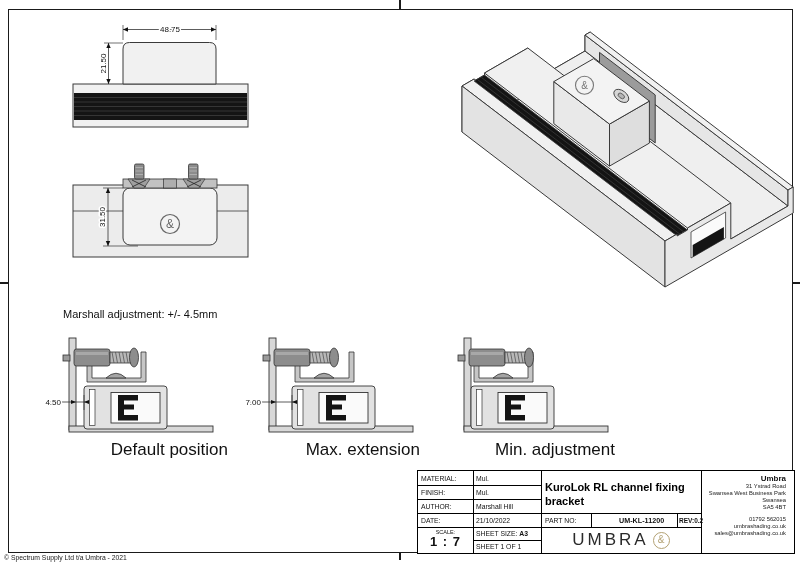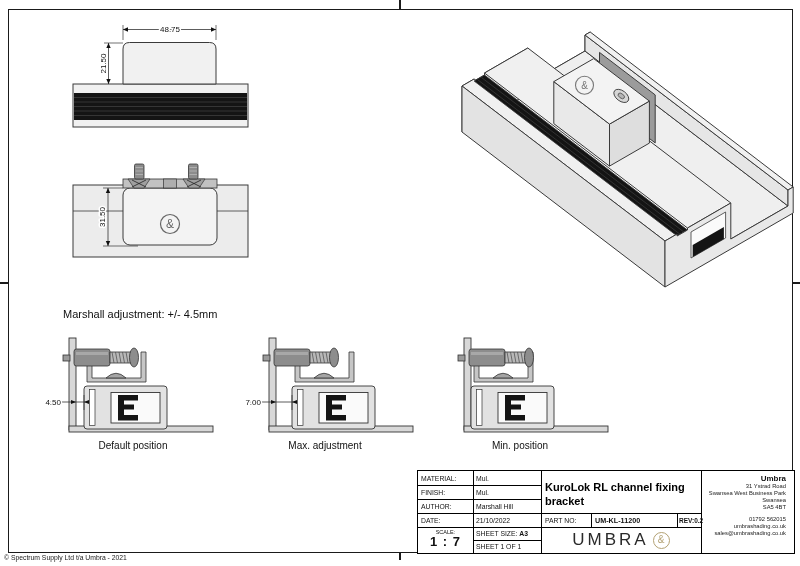--- a/index.html
+++ b/index.html
@@ -1,33 +1,33 @@
 <!DOCTYPE html>
 <html><head>
 <meta charset="utf-8">
 <style>
   html,body{margin:0;padding:0;background:#fff;width:800px;height:566px;overflow:hidden;
     font-family:"Liberation Sans",sans-serif;color:#111;}
   #sheet{position:absolute;left:0;top:0;width:800px;height:396px;background:#fff;}
   #frame{position:absolute;left:8px;top:9px;width:783px;height:542px;border:1.6px solid #1a1a1a;}
   .tick{position:absolute;background:#1a1a1a;}
   .note{position:absolute;font-size:11px;color:#111;}
-  .caption{position:absolute;width:190px;text-align:center;font-size:10px;color:#111;}
+  .caption{position:absolute;width:190px;text-align:right;font-size:17px;color:#111;}
   .copyright{position:absolute;left:4px;top:554px;font-size:6.8px;color:#222;}
   svg{position:absolute;overflow:visible;}
   svg text{font-family:"Liberation Sans",sans-serif;fill:#111;}
   .dimtxt{font-size:8px;paint-order:stroke;stroke:#fff;stroke-width:3px;stroke-linejoin:round;}
   
   #tb{position:absolute;left:417px;top:470px;width:376px;height:82px;border:1px solid #000;background:#fff;}
   #tb .vl{position:absolute;top:0;width:1px;height:82px;background:#000;}
   #tb .hl{position:absolute;height:1px;background:#000;}
   .tbl{position:absolute;font-size:6.8px;color:#111;white-space:nowrap;}
   .tbv{position:absolute;font-size:6.8px;color:#111;white-space:nowrap;}
   .tb-title{position:absolute;left:127px;top:3px;width:152px;font-size:11px;font-weight:bold;line-height:1.25;color:#000;margin-top:7px;}
-  .tb-part{font-weight:bold;font-size:7.2px;}
+  .tb-part{font-weight:bold;font-size:7.2px;margin-left:24px;}
   .tb-rev{font-weight:bold;font-size:6.5px;}
   .tb-scale-label{position:absolute;left:0;top:58px;width:55px;text-align:center;font-size:5.5px;}
   .tb-scale{position:absolute;left:0;top:63px;width:55px;text-align:center;font-size:13px;font-weight:bold;letter-spacing:1px;}
   .bold{font-weight:bold;}
   #logo-row{position:absolute;left:123px;top:56px;width:160px;height:26px;display:flex;align-items:center;justify-content:center;gap:4px;}
   #logo-word{font-size:17px;letter-spacing:3px;color:#2a2a2a;}
   #logo-circle{width:15px;height:15px;border:1.3px solid var(--gold);border-radius:50%;display:flex;align-items:center;justify-content:center;}
   #logo-amp{font-size:10px;color:var(--gold);line-height:1;}
   #company{position:absolute;left:283px;top:0;width:89px;height:82px;text-align:right;padding:3px 4px 0 0;box-sizing:border-box;}
   #company .cname{font-size:8px;font-weight:bold;}
@@ -216,31 +216,31 @@
       <use href="#da-screw"></use>
       <g>
         <line x1="29" y1="59" x2="29" y2="74" stroke="#333" stroke-width="0.7"></line>
         <line x1="-16" y1="66" x2="32" y2="66" stroke="#333" stroke-width="0.8"></line>
         <polygon points="13,66 8,64 8,68" fill="#111"></polygon>
         <polygon points="29,66 34,64 34,68" fill="#111"></polygon>
         <text class="dimtxt" x="-2" y="68.8" text-anchor="end">7.00</text>
       </g>
     </g>
   </svg>
-  <div class="caption" style="left:230px;top:440px;">Max. adjustment</div>
+  <div class="caption" style="left:230px;top:440px;">Max. extension</div>
 
   <svg style="left:420px;top:332px;" width="195" height="112" viewBox="0 0 195 112">
     <g transform="translate(38,4)">
       <use href="#da-angle"></use>
       <use href="#da-channel" x="0"></use>
       <use href="#da-clamp" x="0"></use>
       <use href="#da-screw"></use>
     </g>
   </svg>
-  <div class="caption" style="left:425px;top:440px;">Min. position</div>
+  <div class="caption" style="left:425px;top:440px;">Min. adjustment</div>
 
   <div class="note" style="left:63px;top:308px;">Marshall adjustment: +/- 4.5mm</div>
 
   <div id="tb">
     <div class="vl" style="left:55px;"></div>
     <div class="vl" style="left:123px;"></div>
     <div class="vl" style="left:283px;"></div>
     <div class="hl" style="left:0;top:14px;width:123px;"></div>
     <div class="hl" style="left:0;top:28px;width:123px;"></div>
     <div class="hl" style="left:0;top:42px;width:123px;"></div>

